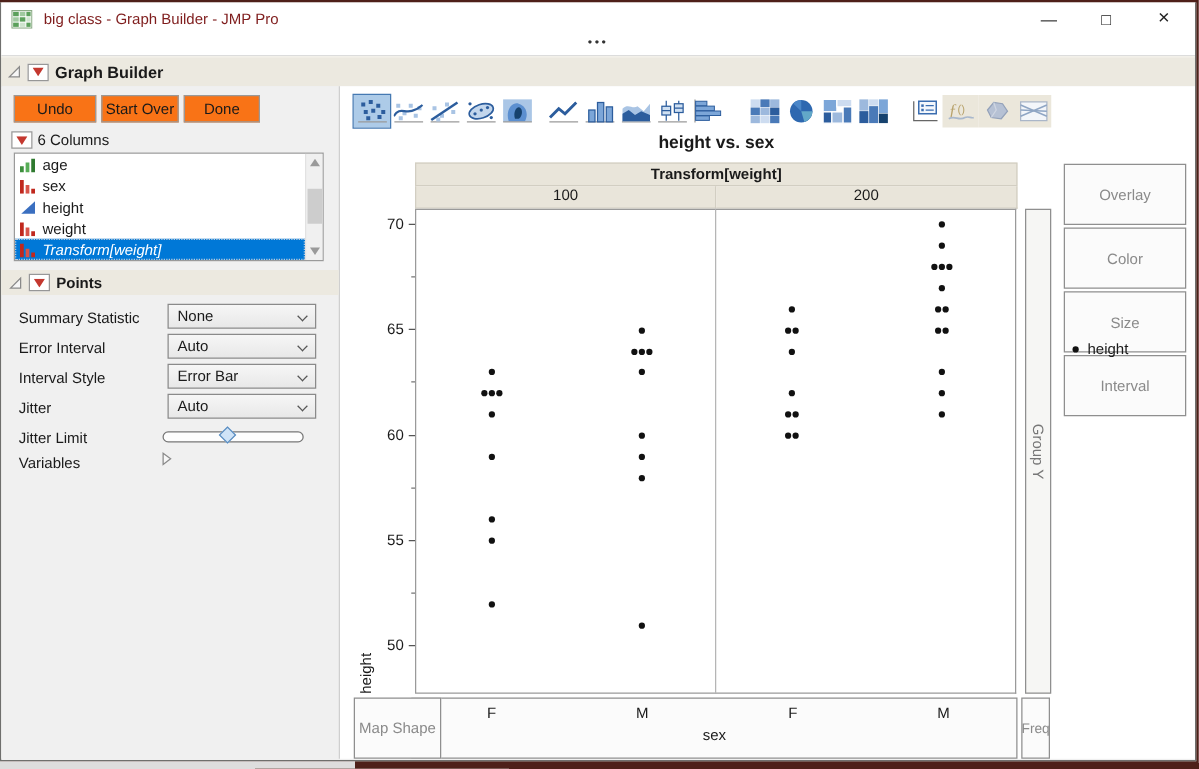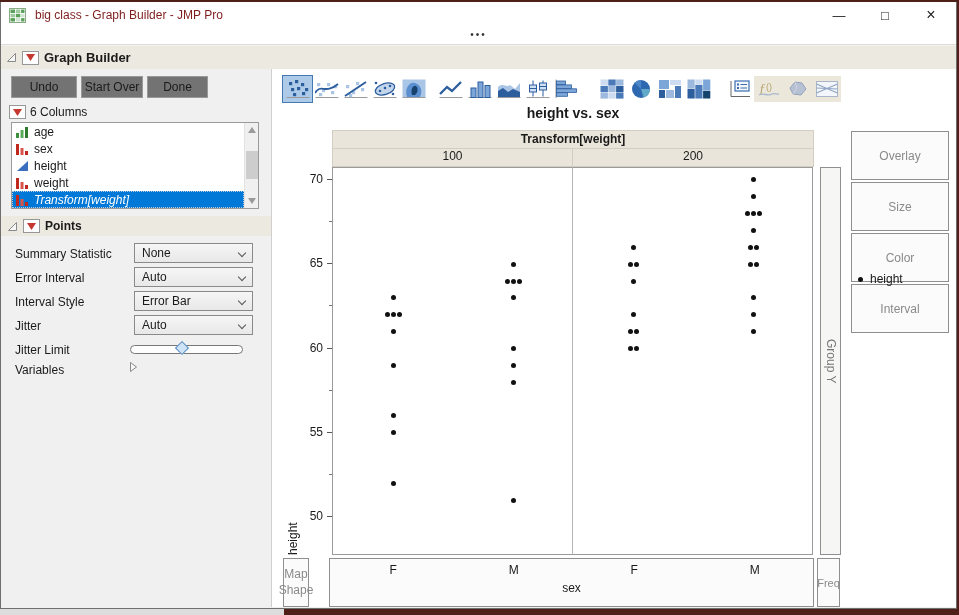--- a/index.html
+++ b/index.html
@@ -25,21 +25,21 @@
 .disc { display:flex; }
 .rtri-btn { width:17px; height:14px; background:#fff; border:1px solid #979797; display:flex; align-items:center; justify-content:center; }
 
 
 .main { display:flex; height:538px; }
 .leftpanel { width:271px; background:#f0f0f0; border-right:1px solid #cfcfcf; position:relative; font-size:12px; }
 .canvas { flex:1; background:#ffffff; position:relative; }
 
 
 .btn-row { margin:7px 0 0 10px; display:flex; gap:4px; }
-.pushbtn { height:22px; background:#737373; border:1px solid #999; font-size:12px; display:flex; align-items:center; justify-content:center; font-family:"Liberation Sans",sans-serif; }
+.pushbtn { height:22px; background:#f97316; border:1px solid #999; font-size:12px; display:flex; align-items:center; justify-content:center; font-family:"Liberation Sans",sans-serif; }
 .six-col { margin:7px 0 3px 8px; display:flex; align-items:center; gap:4px; }
 .listbox { margin-left:10px; width:248px; height:87px; background:#fff; border:1px solid #9a9a9a; position:relative; overflow:hidden; }
 .list-item { height:17px; display:flex; align-items:center; gap:5px; padding-left:4px; margin-right:14px; }
 .list-item.selected { background:#0078d7; color:#fff; font-style:italic; outline:1px dotted #bcd; outline-offset:-1px; }
 .scrollbar { position:absolute; right:0; top:0; width:14px; height:100%; background:#f0f0f0; border-left:1px solid #e2e2e2; }
 .sb-arrow { height:14px; display:flex; align-items:center; justify-content:center; }
 .sb-up { border-bottom:6px solid #9a9a9a; border-left:4px solid transparent; border-right:4px solid transparent; width:0; height:0; }
 .sb-dn { border-top:6px solid #9a9a9a; border-left:4px solid transparent; border-right:4px solid transparent; width:0; height:0; }
 .sb-thumb { position:absolute; left:1px; top:28px; width:12px; height:28px; background:#cdcdcd; }
 .sb-bottom { position:absolute; bottom:0; width:14px; }
@@ -84,21 +84,21 @@
 .x-axis-cell { position:absolute; left:57px; top:489px; width:485px; height:49px; border:1px solid #8f8f8f; background:#fbfbfb; }
 .xlab { position:absolute; top:4px; transform:translateX(-50%); font-size:12px; }
 .x-title { position:absolute; left:0; right:0; top:22px; text-align:center; font-size:12px; }
 
 
 .zone { border:1px solid #8f8f8f; background:#fbfbfb; color:#8a8a8a; font-size:12px; display:flex; align-items:center; justify-content:center; text-align:center; }
 .right-zones { position:absolute; left:579px; top:62px; width:98px; }
 .right-zones .zone { height:49px; margin-bottom:2px; }
 .legend { position:absolute; left:586px; top:203px; display:flex; align-items:center; gap:7px; font-size:12px; }
 .legend-dot { width:5px; height:5px; border-radius:50%; background:#111; }
-.map-shape { position:absolute; left:11px; top:489px; width:26px; height:49px; line-height:1.3; }
+.map-shape { position:absolute; left:11px; top:489px; width:70px; height:49px; line-height:1.3; }
 .freq { position:absolute; left:545px; top:489px; width:23px; height:49px; font-size:11px; }
 .page { position:absolute; left:575px; top:489px; width:102px; height:49px; }
 </style>
 </head>
 <body>
 
 <div id="win">
 
   <div class="titlebar">
     <span class="app-icon">
@@ -536,22 +536,22 @@
       <div class="x-axis-cell" id="x-axis">
         <div class="x-title">sex</div>
       <span class="xlab" style="left: 63.25px;">F</span>
           <span class="xlab" style="left: 183.75px;">M</span>
           <span class="xlab" style="left: 304.25px;">F</span>
           <span class="xlab" style="left: 424.75px;">M</span>
         </div>
 
       <div class="right-zones" id="right-zones">
           <div class="zone">Overlay</div>
+          <div class="zone">Color</div>
           <div class="zone">Size</div>
-          <div class="zone">Color</div>
           <div class="zone">Interval</div>
         </div>
 
       <div class="legend">
         <span class="legend-dot"></span>
         <span>height</span>
       </div>
 
       <div class="zone map-shape">Map Shape</div>
       <div class="zone freq">Freq</div>

